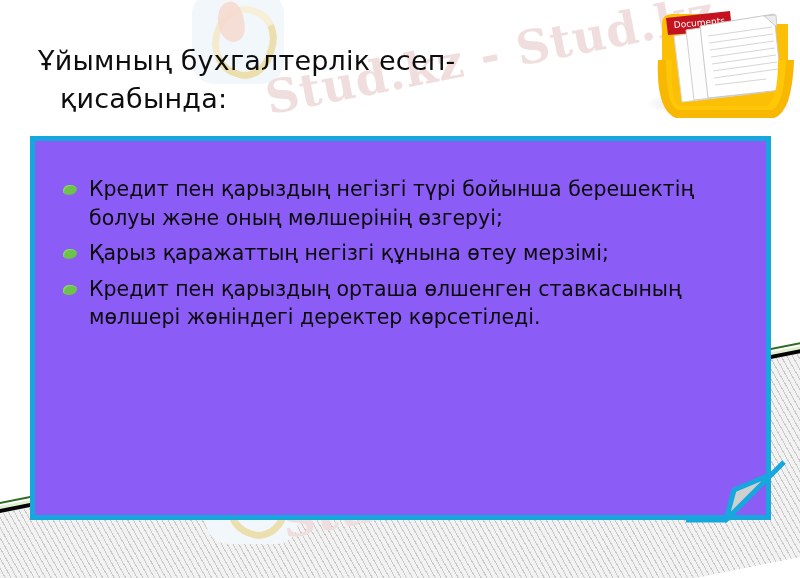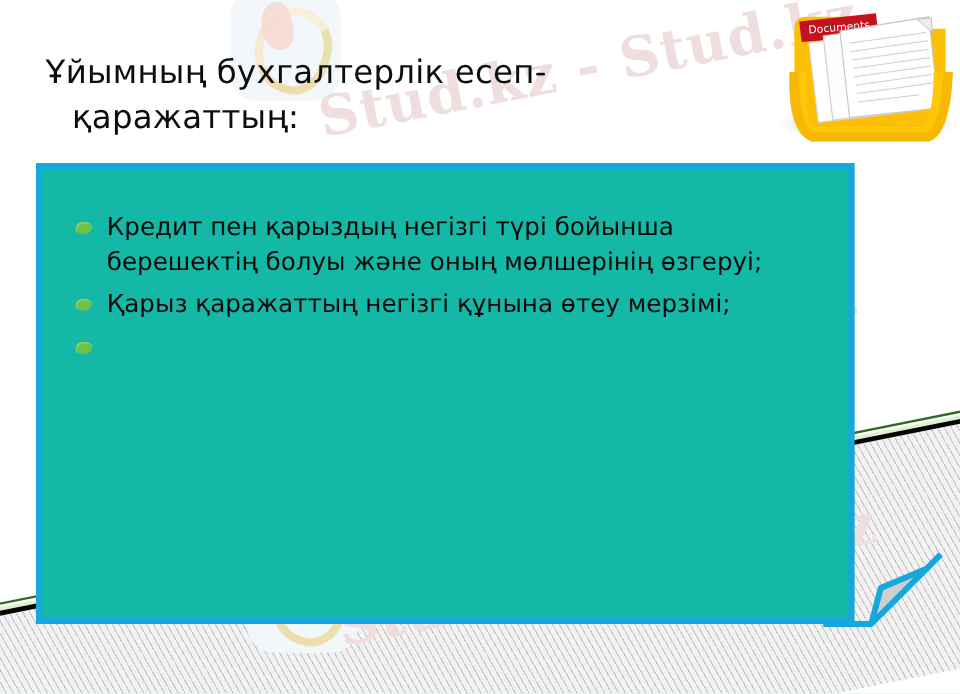--- a/index.html
+++ b/index.html
@@ -134,25 +134,25 @@
     font-family: "DejaVu Sans", sans-serif;
     letter-spacing: .2px;
   }
   .title .l2 { display: block; padding-left: 22px; }
 
   
   .content-box {
     position: absolute;
     left: 30px;
     top: 136px;
-    width: 682px;
+    width: 741px;
     height: 384px;
     box-sizing: border-box;
     border: 5px solid #16a7dd;
-    background: #14b8a6;
+    background: #8b5cf6;
   }
   .bullets {
     margin: 0;
     padding: 34px 16px 0 26px;
     list-style: none;
   }
   .bullets li {
     position: relative;
     padding-left: 28px;
     margin-bottom: 7px;
@@ -220,21 +220,21 @@
     <div class="swirl"></div>
       <div class="swirl2"></div>
   </div>
 
   <div class="wm wm-1">Stud.kz - Stud.kz</div>
   <div class="wm wm-2">Stud.kz - Stud.kz</div>
   <div class="wm wm-3">Stud.kz - Stud.kz</div>
 
   <div class="title">
     <span>Ұйымның бухгалтерлік есеп-</span>
-    <span class="l2">қаражаттың:</span>
+    <span class="l2">қисабында:</span>
   </div>
 
   <div class="folder">
     <div class="folder-shadow"></div>
     <svg width="152" height="128" viewBox="0 0 152 128" style="position:absolute;left:0;top:0">
 
       <path d="M16 28 L16 96 Q16 104 26 104 L132 104 Q142 104 142 96 L142 22 L78 22 L68 12 L26 12 Q16 12 16 22 Z" fill="#fbbf06"></path>
 
       <path d="M20 16 L84 9 L86 28 L22 33 Z" fill="#c4121f"></path>
       <text x="28" y="26" font-family="DejaVu Sans, sans-serif" font-size="9" fill="#ffffff" transform="rotate(-5 28 26)">Documents</text>
@@ -269,20 +269,21 @@
       </li>
       <li>
         <span class="blob"></span>
         <span>Қарыз қаражаттың негізгі құнына өтеу мерзімі;</span>
       </li>
       <li>
         <span class="blob"></span>
       </li>
       <li>
         <span class="blob"></span>
+        <span>Кредит пен қарыздың орташа өлшенген ставкасының мөлшері жөніндегі деректер көрсетіледі.</span>
       </li>
     </ul>
   </div>
 
   <div class="fold-wrap">
     <svg width="114" height="100" viewBox="0 0 114 100">
       <path d="M48 58 L86 42 L40 88 Z" fill="#cfcfcf"></path>
       <path d="M48 58 L86 42 L40 88 Z" fill="none" stroke="#16a7dd" stroke-width="5" stroke-linejoin="round"></path>
       <line x1="86" y1="42" x2="98" y2="30" stroke="#16a7dd" stroke-width="5"></line>
       <line x1="40" y1="88" x2="-4" y2="88" stroke="#16a7dd" stroke-width="5"></line>

